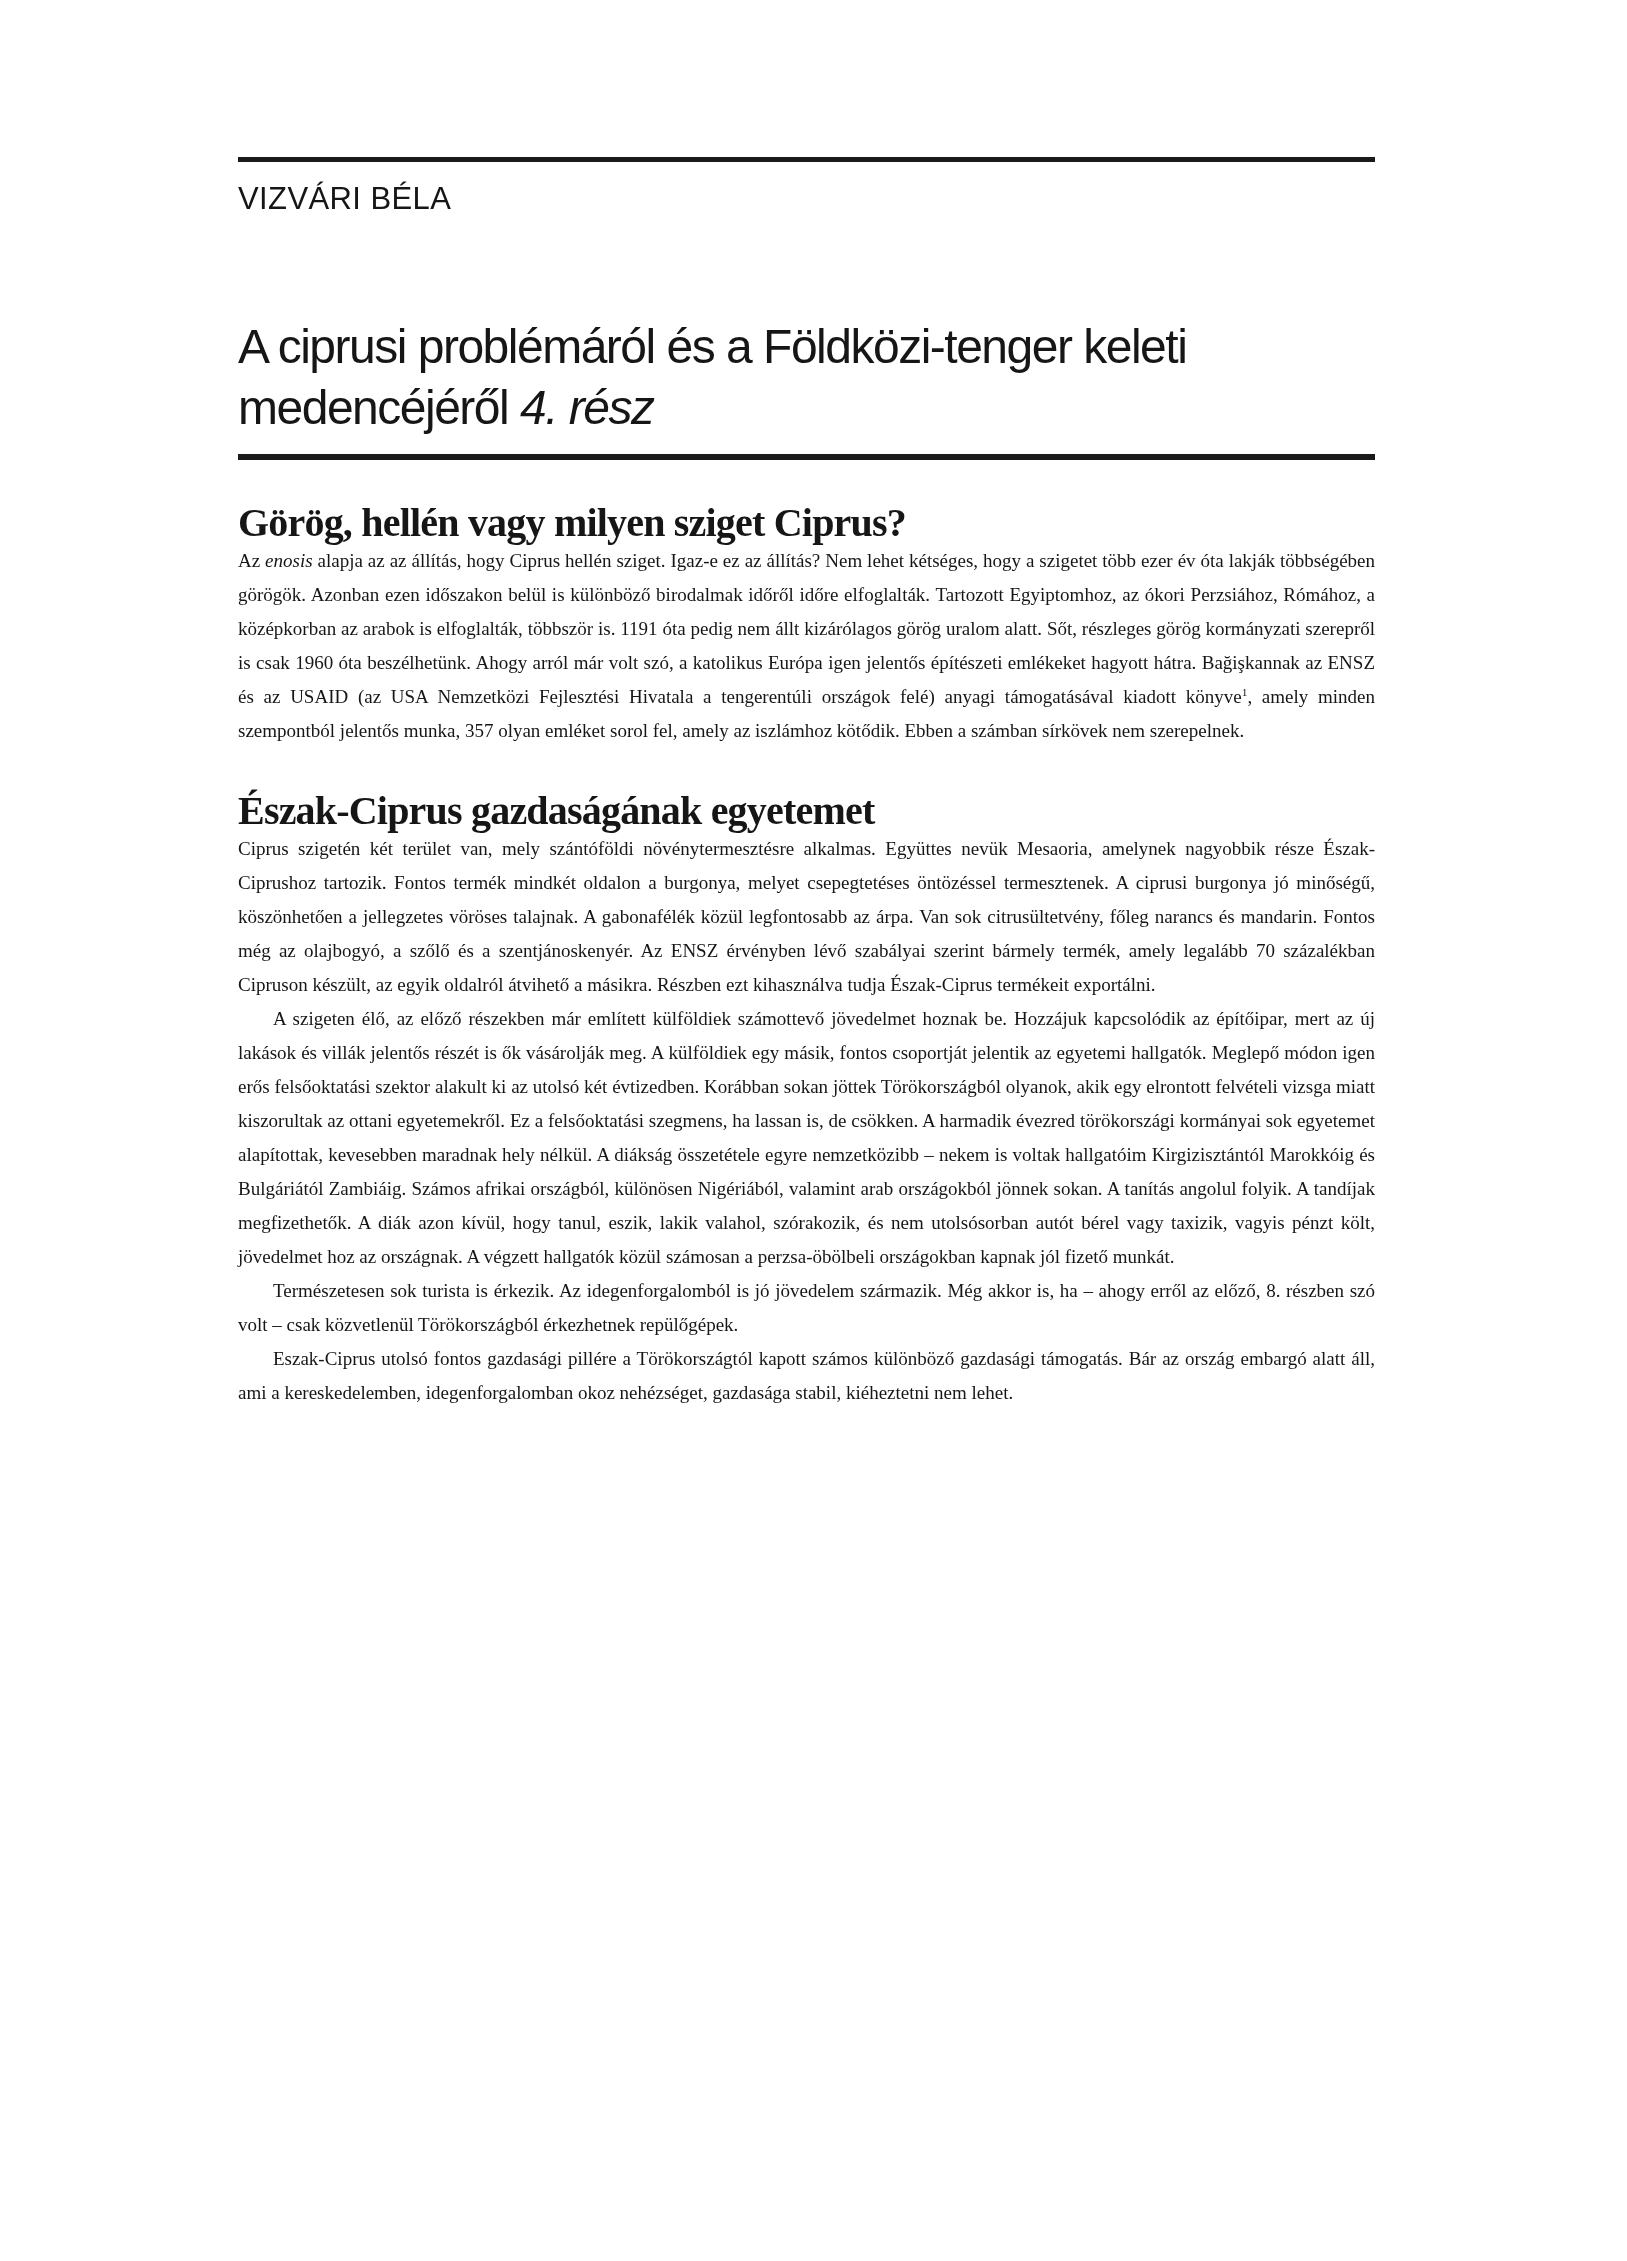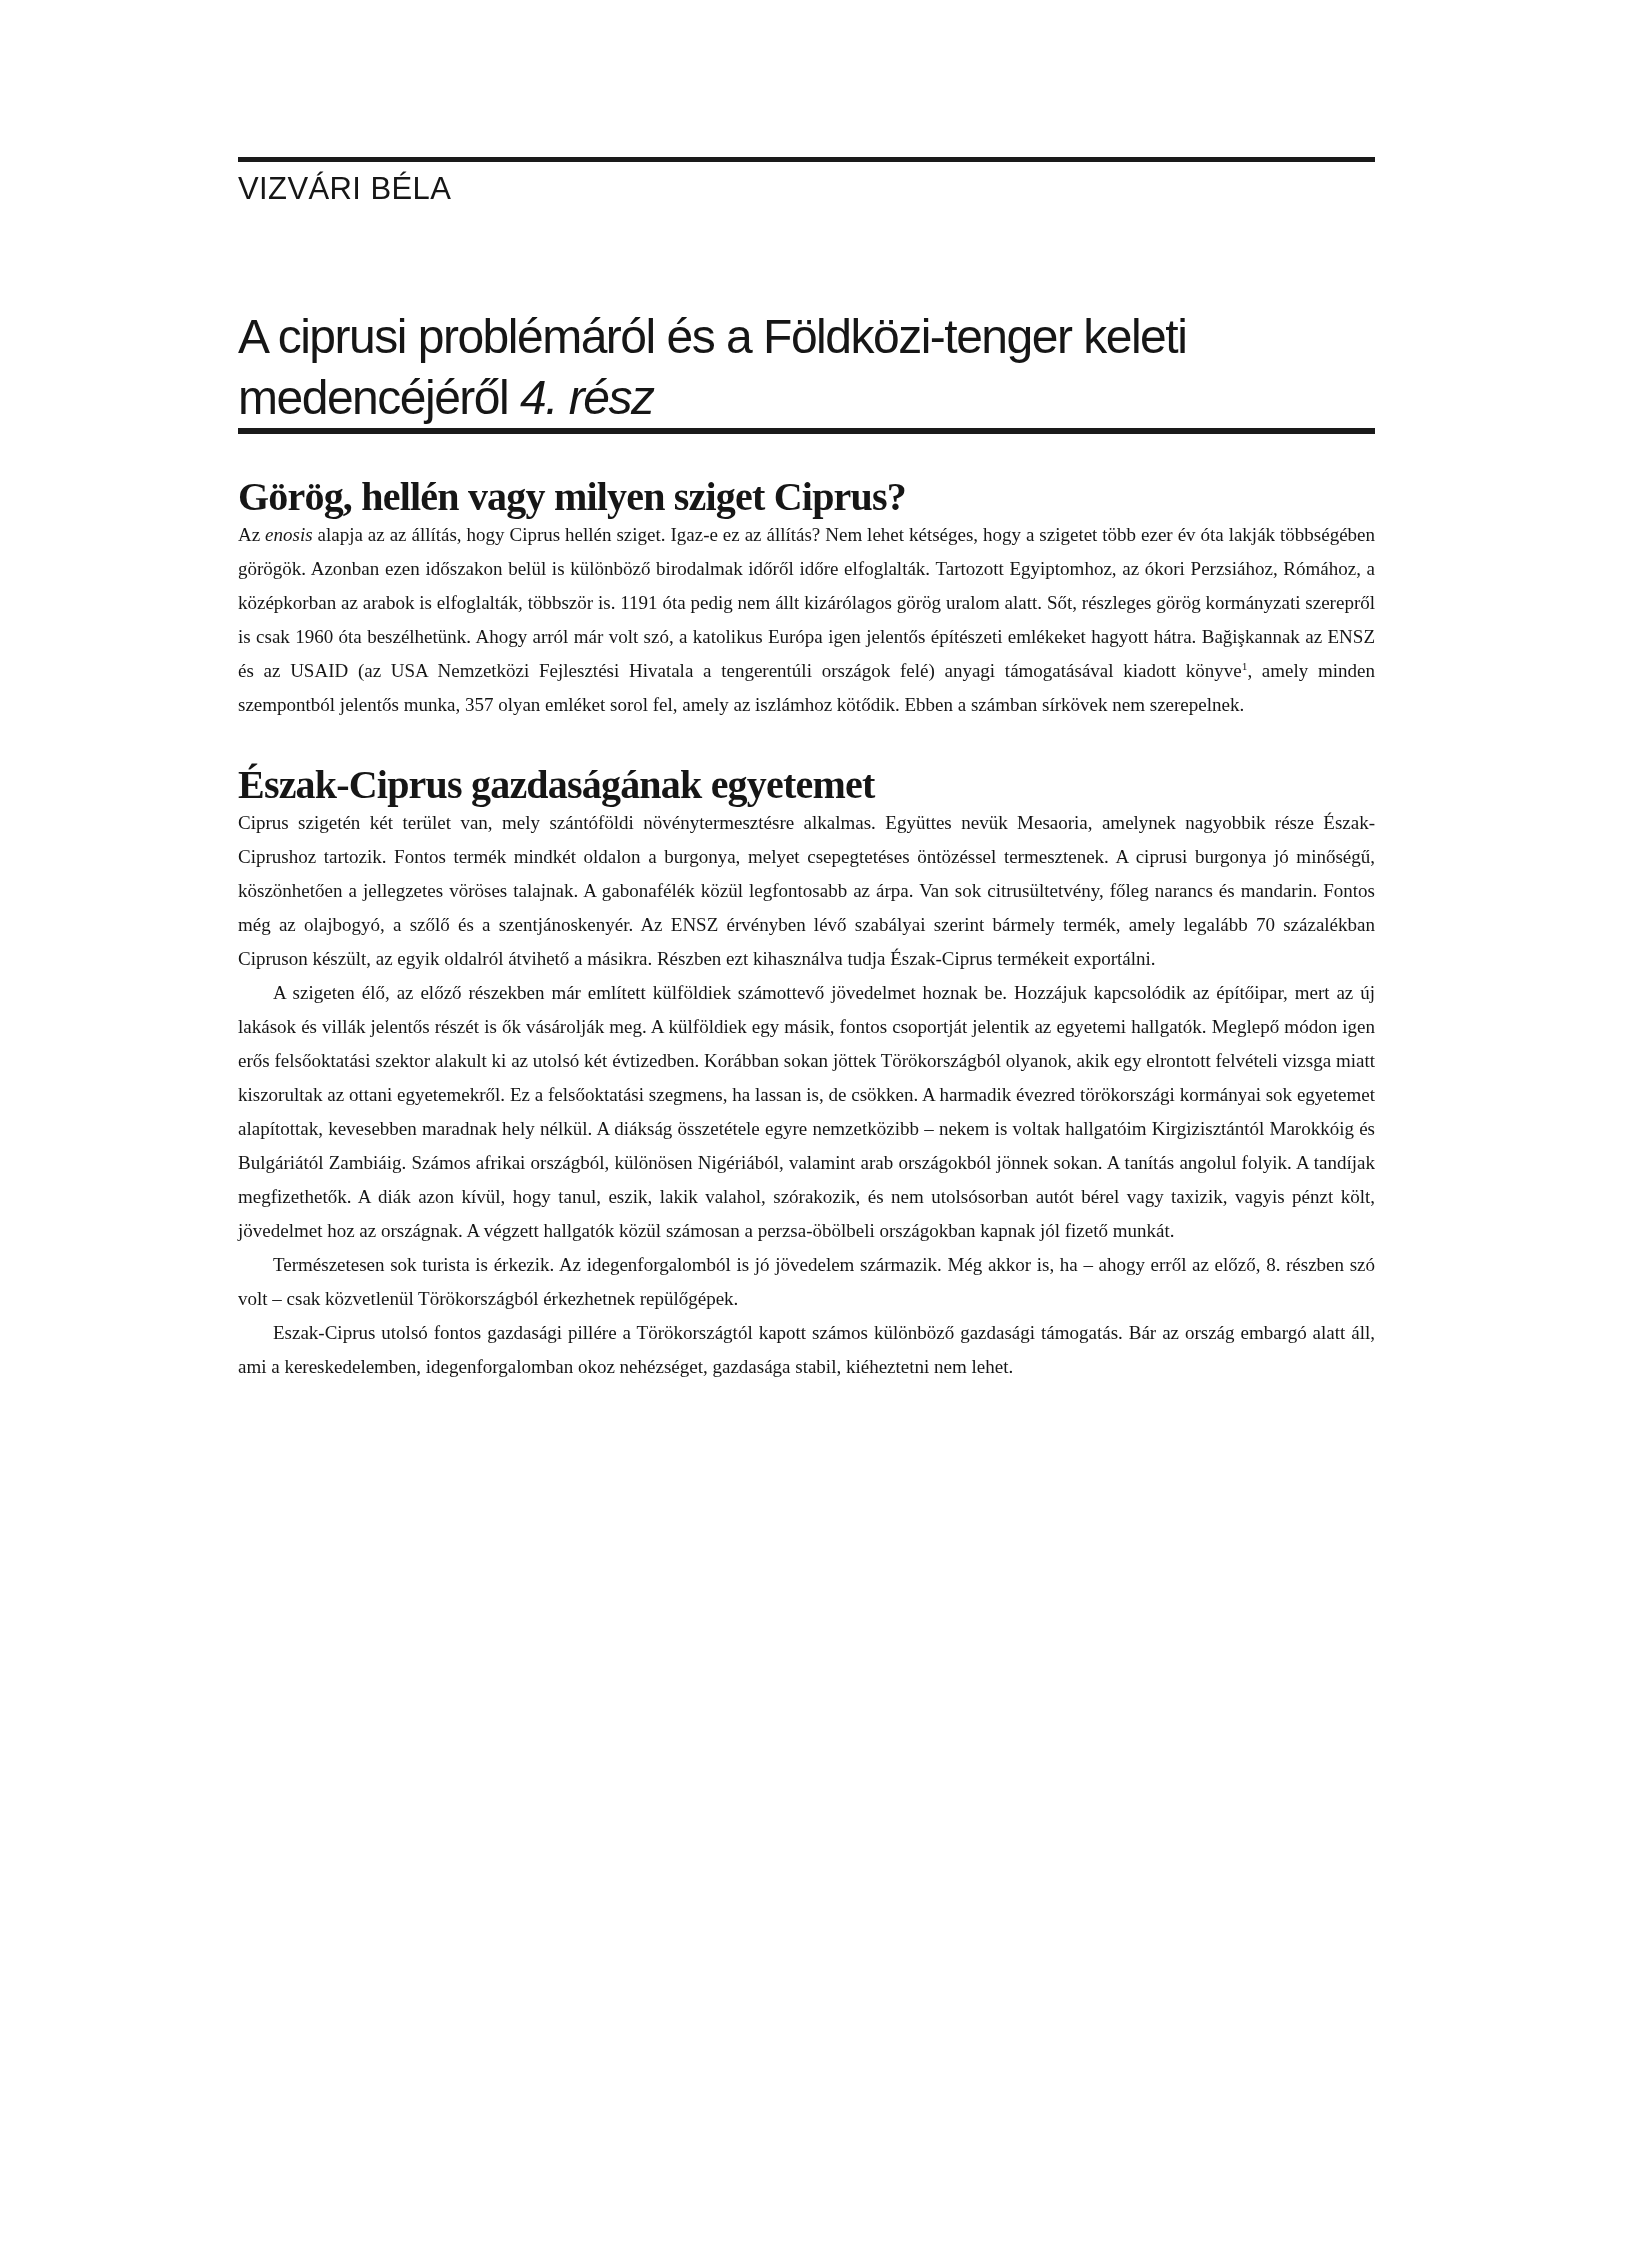--- a/index.html
+++ b/index.html
@@ -19,21 +19,21 @@
     width:1137px;
   }
   .rule{height:5.4px;background:#1a1a1a;}
   .rule-top{margin-top:157px;}
   .rule-bottom{margin-top:0;}
   .author{
     font-family:"Liberation Sans",sans-serif;
     font-size:31px;
     line-height:38px;
     letter-spacing:0.4px;
-    margin-top:8px;
+    margin-top:18px;
     font-weight:400;
   }
   .title{
     margin-top:98px;
     font-family:"Liberation Sans",sans-serif;
     font-size:48px;
     line-height:61px;
     letter-spacing:-1.5px;
     font-weight:400;
   }
@@ -64,21 +64,21 @@
 </head>
 <body>
 
 <div class="page">
   <div class="content">
 
     <div class="rule rule-top"></div>
 
     <div class="author">VIZVÁRI BÉLA</div>
 
-    <h1 class="title" style="margin-bottom:0;">
+    <h1 class="title" style="margin-bottom:16px;">
       <span class="title-line">A ciprusi problémáról és a Földközi-tenger keleti</span>
       <span class="title-line"><span>medencéjéről </span><span class="it">4. rész</span></span>
     </h1>
 
     <div class="rule rule-bottom"></div>
 
     <h2 class="section-heading">Görög, hellén vagy milyen sziget Ciprus?</h2>
 
     <p class="body-par"><span>Az </span><span class="it">enosis</span><span> alapja az az állítás, hogy Ciprus hellén sziget. Igaz-e ez az állítás? Nem lehet kétséges, hogy a szigetet több ezer év óta lakják többségében görögök. Azonban ezen időszakon belül is különböző birodalmak időről időre elfoglalták. Tartozott Egyiptomhoz, az ókori Perzsiához, Rómához, a középkorban az arabok is elfoglalták, többször is. 1191 óta pedig nem állt kizárólagos görög uralom alatt. Sőt, részleges görög kormányzati szerepről is csak 1960 óta beszélhetünk. Ahogy arról már volt szó, a katolikus Európa igen jelentős építészeti emlékeket hagyott hátra. Bağişkannak az ENSZ és az USAID (az USA Nemzetközi Fejlesztési Hivatala a tengerentúli országok felé) anyagi támogatásával kiadott könyve</span><sup class="fn">1</sup><span>, amely minden szempontból jelentős munka, 357 olyan emléket sorol fel, amely az iszlámhoz kötődik. Ebben a számban sírkövek nem szerepelnek.</span></p>
 

